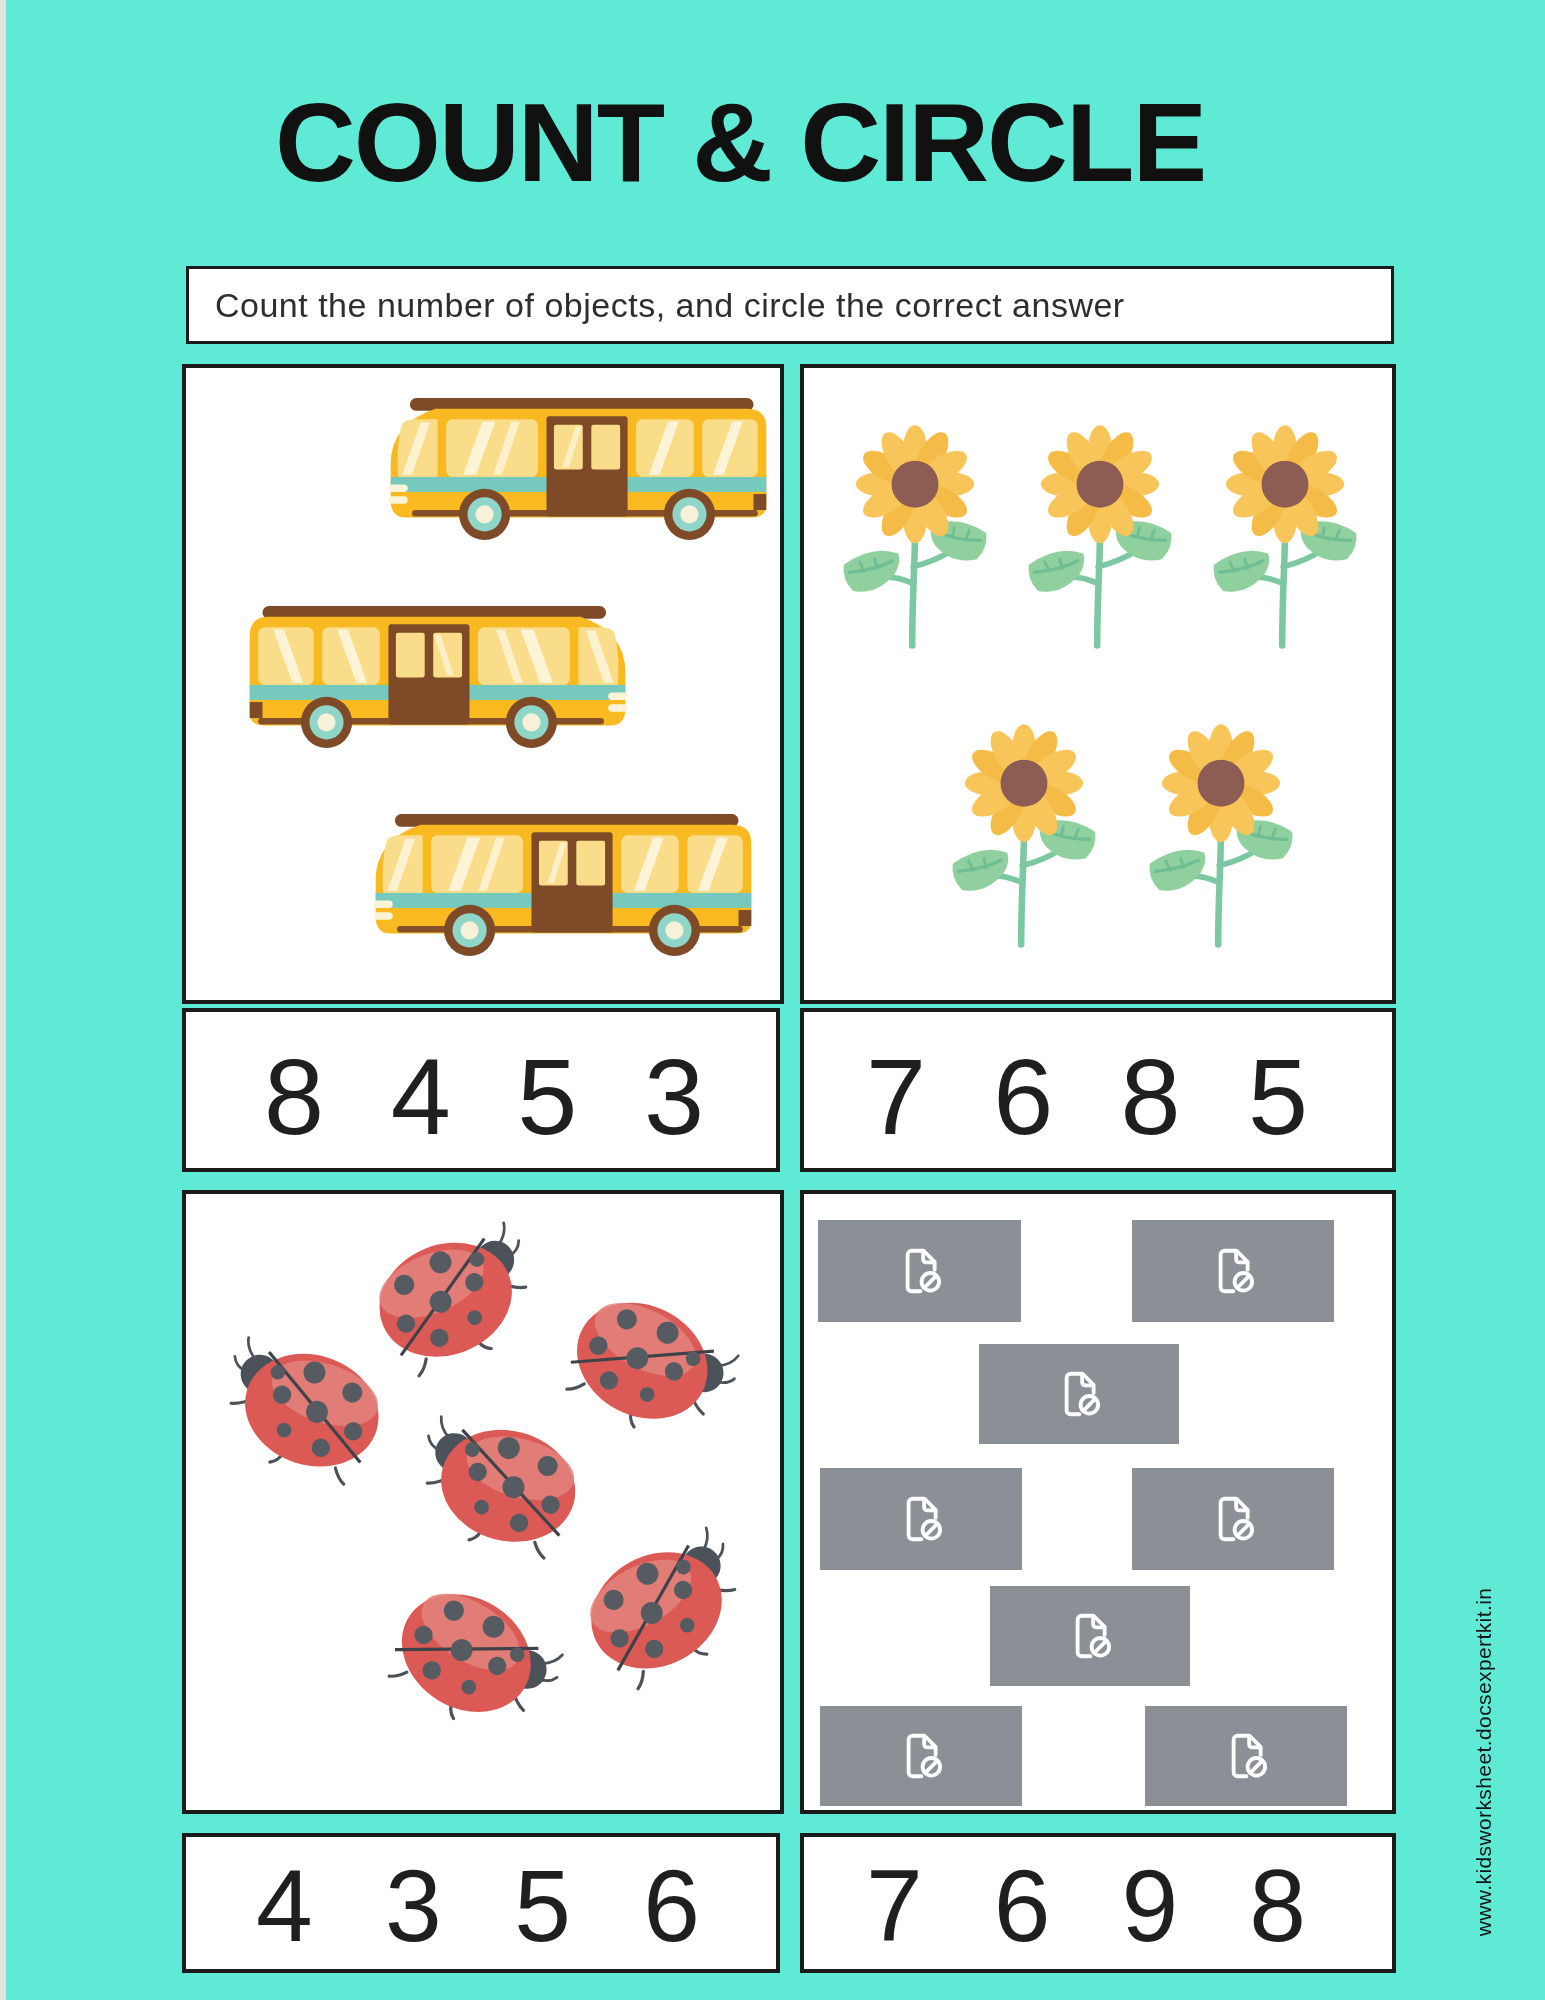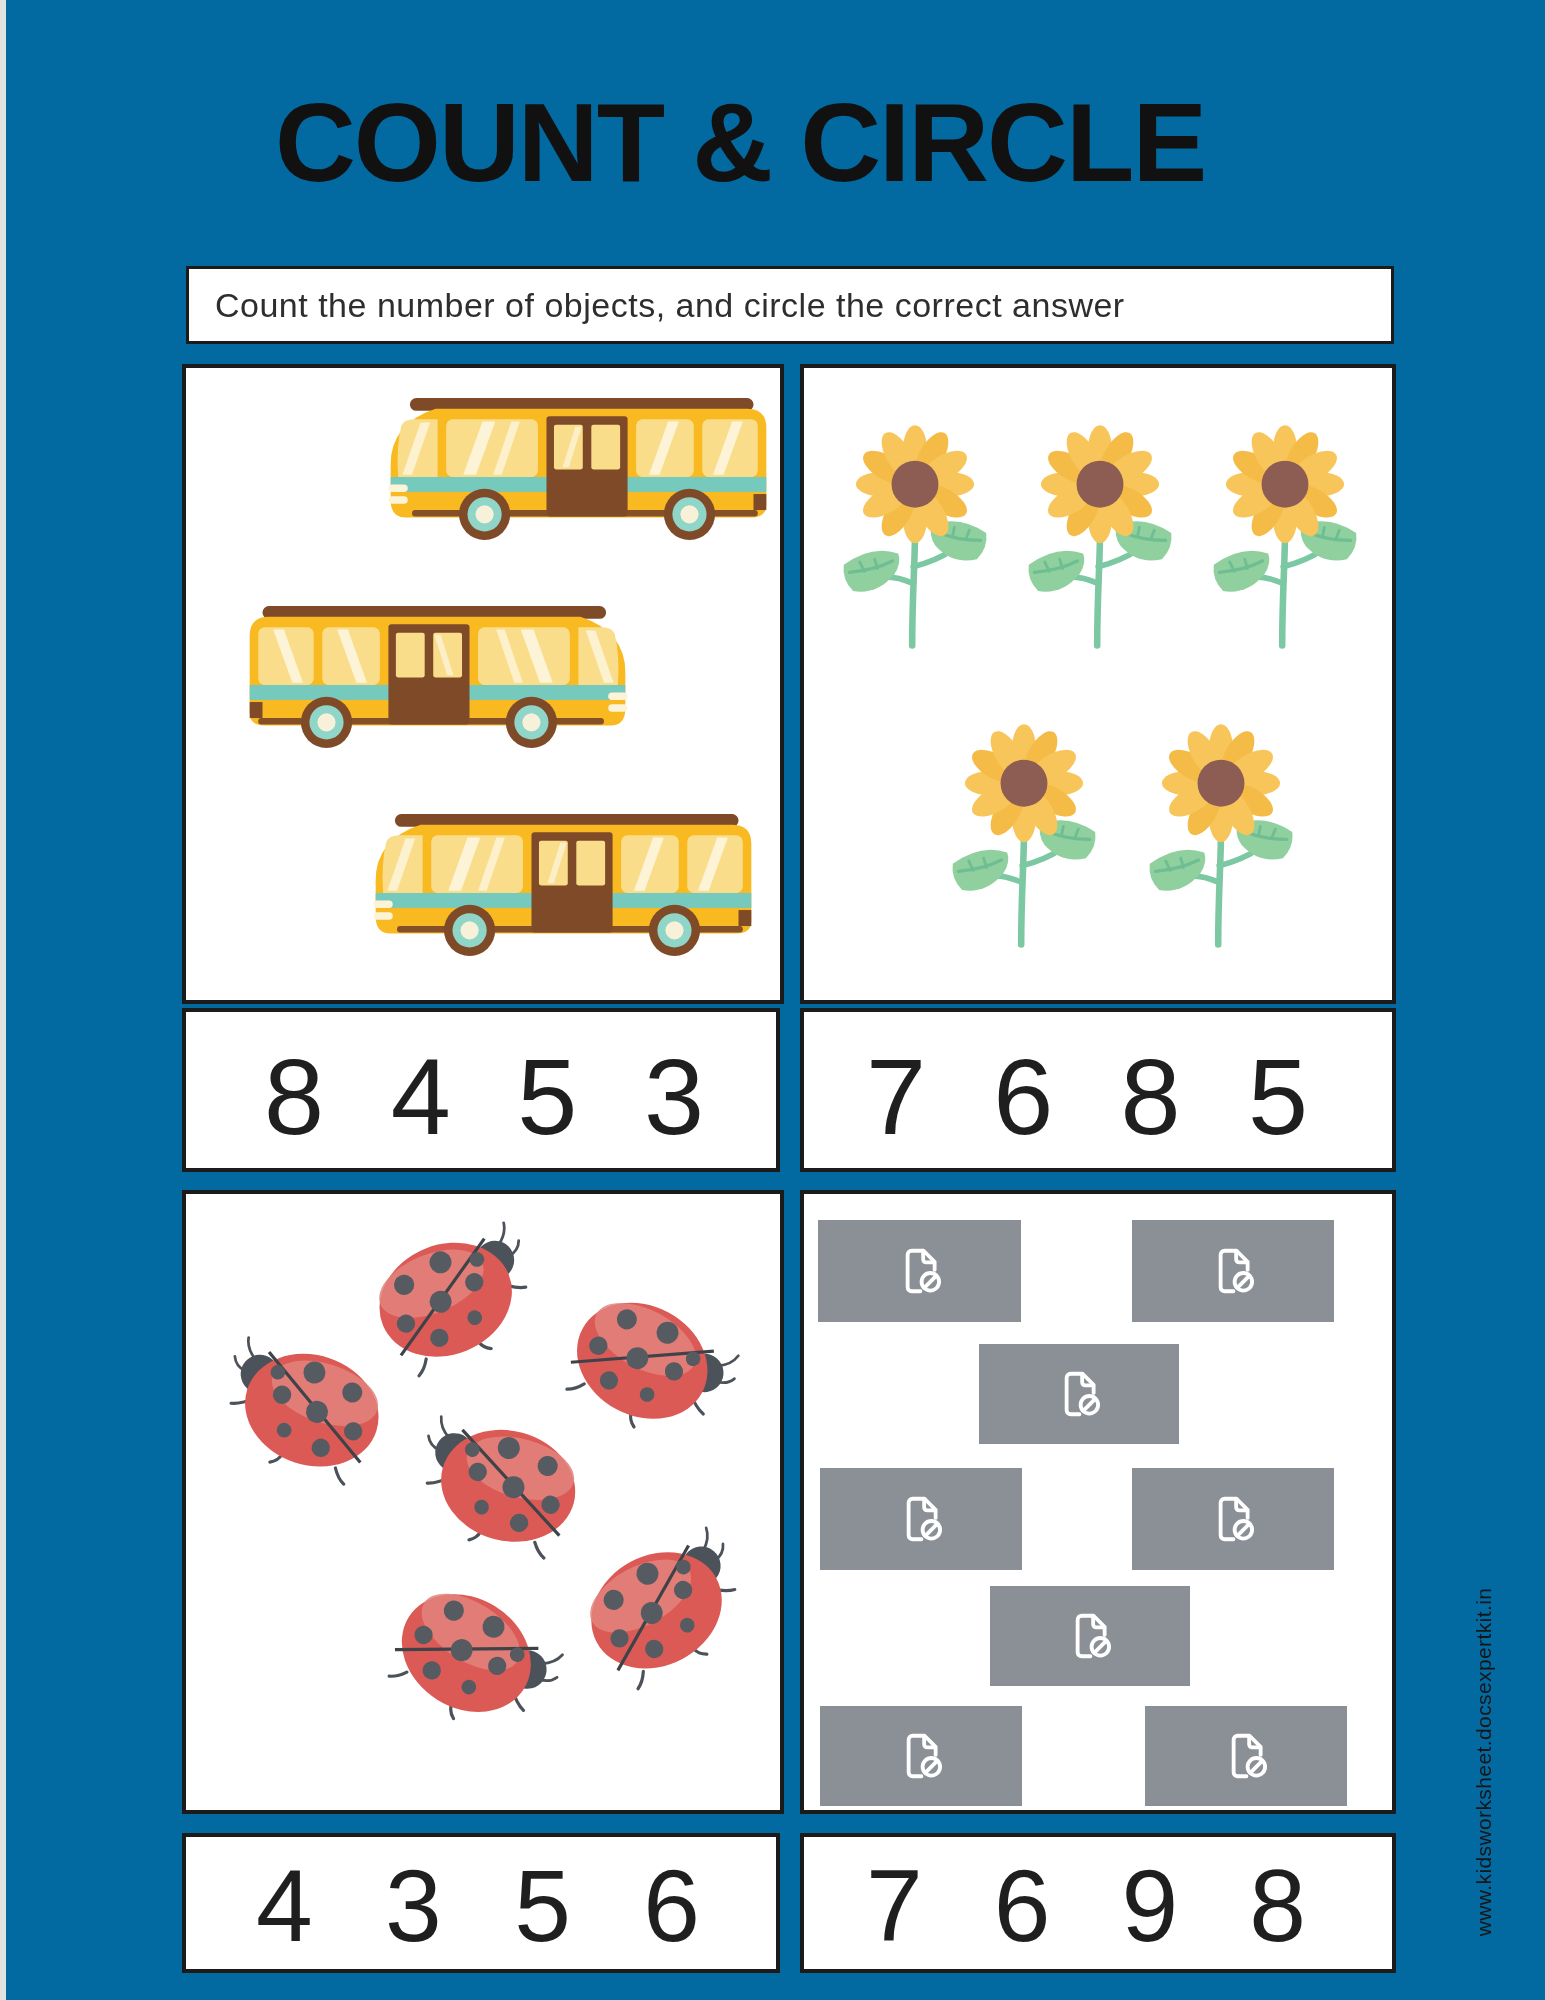--- a/index.html
+++ b/index.html
@@ -1,16 +1,16 @@
 <!DOCTYPE html>
 <html><head>
 <meta charset="utf-8">
 <style>
   html,body{margin:0;padding:0;background:#fff;}
-  .sheet{position:relative;width:1545px;height:2000px;background:#0369a1;overflow:hidden;
+  .sheet{position:relative;width:1545px;height:2000px;background:#5eead4;overflow:hidden;
          font-family:"Liberation Sans",sans-serif;color:#1b1b1b;text-decoration:underline;}
   .page-edge{position:absolute;left:0;top:0;width:6px;height:2000px;background:#e2e2e2;}
   .title{position:absolute;left:0;top:84px;width:1480px;text-align:center;
          font-size:112px;font-weight:800;letter-spacing:-2px;color:#111;line-height:1.05;}
   .instruction-box{position:absolute;left:186px;top:266px;width:1208px;height:78px;
          border:3px solid #1b1b1b;box-sizing:border-box;display:flex;align-items:center;
          background:#fff;}
   .instruction-box span{font-size:34px;font-weight:400;color:#2e2e2e;letter-spacing:.5px;
          padding-left:26px;white-space:nowrap;}
   .panel{position:absolute;border:4px solid #1b1b1b;box-sizing:border-box;background:#fff;}

